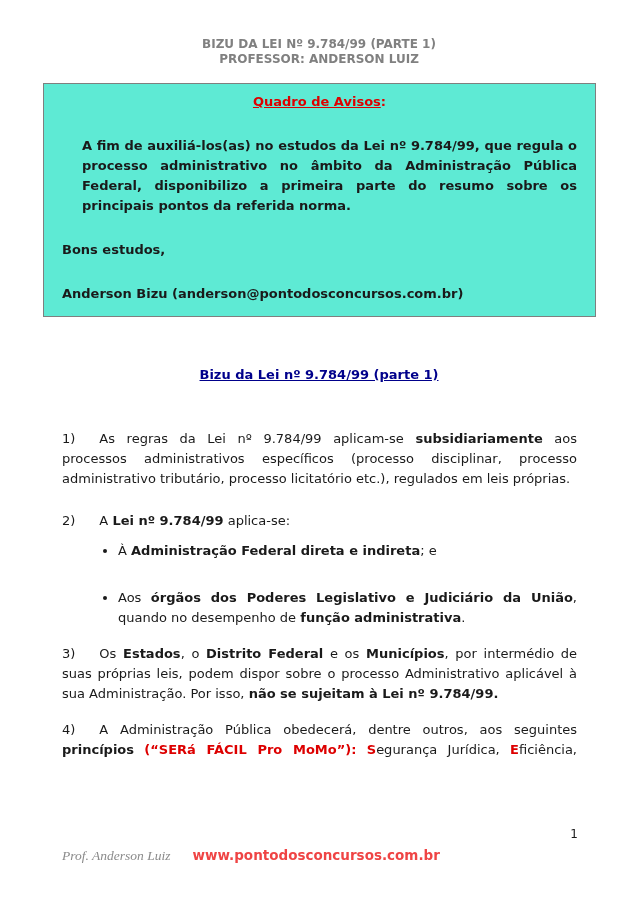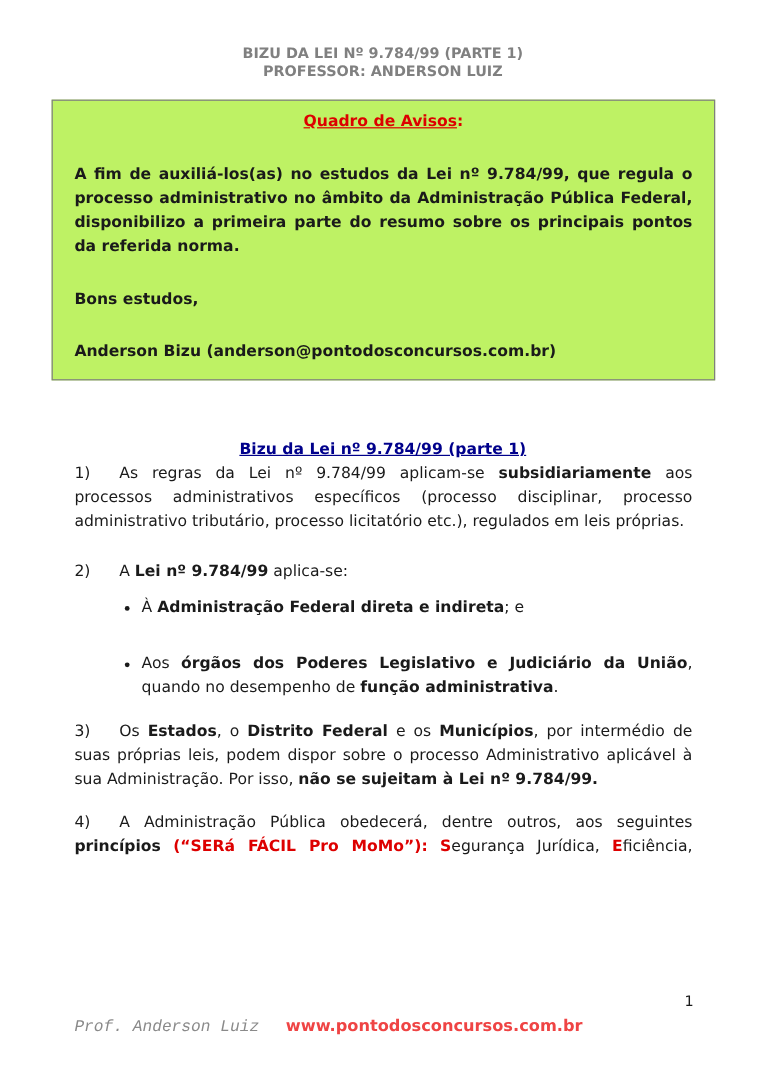--- a/index.html
+++ b/index.html
@@ -15,37 +15,37 @@
   }
   .doc-header{
     padding-top:37px;
     text-align:center;
     color:#808080;
     font-weight:bold;
     font-size:12px;line-height:15px;
   }
   .notice-box{
     margin:16px 42px 0 43px;
-    background:#bef264;
+    background:#5eead4;
     border:1px solid #7f7f7f;
     padding:8px 18px 12px 18px;
     font-weight:bold;
   }
   .notice-title{text-align:center;color:#dd0000;}
   .u{text-decoration:underline;}
   .notice-p{margin:24px 0 0 0;}
-  .just{text-align:justify;}
+  .just{text-align:justify;margin-left:20px;}
   .section-title{
     margin-top:48px;
     text-align:center;
     color:#00008b;
     font-weight:bold;
   }
   .item{margin:0 61px 0 62px;text-align:justify;}
-  .item-1{}
+  .item-1{margin-top:44px;}
   .item-2{margin-top:22px;}
   .item-3{margin-top:16px;}
   .item-4{margin-top:16px;text-align-last:justify;}
   .gap{display:inline-block;width:24px;}
   .b{font-weight:bold;}
   ul.bullets{
     list-style:disc outside;
     margin:10px 0 0 0;
     padding:0 0 0 56px;
   }
@@ -53,21 +53,21 @@
   ul.bullets li + li{margin-top:27px;}
   .page-number{
     position:absolute;top:826px;right:60px;
     font-size:12px;line-height:16px;color:#1a1a1a;
   }
   .doc-footer{
     position:absolute;top:845px;left:62px;right:60px;
     color:#8f8f8f;white-space:nowrap;
   }
   .footer-author{
-    font-family:Liberation Mono, monospace;
+    font-family:Liberation Serif, serif;
     font-style:italic;
     font-size:13.5px;
     color:#8a8a8a;
   }
   .footer-site{
     font-weight:bold;
     margin-left:18px;
     font-size:13.5px;
     color:#ef4444;
   }

